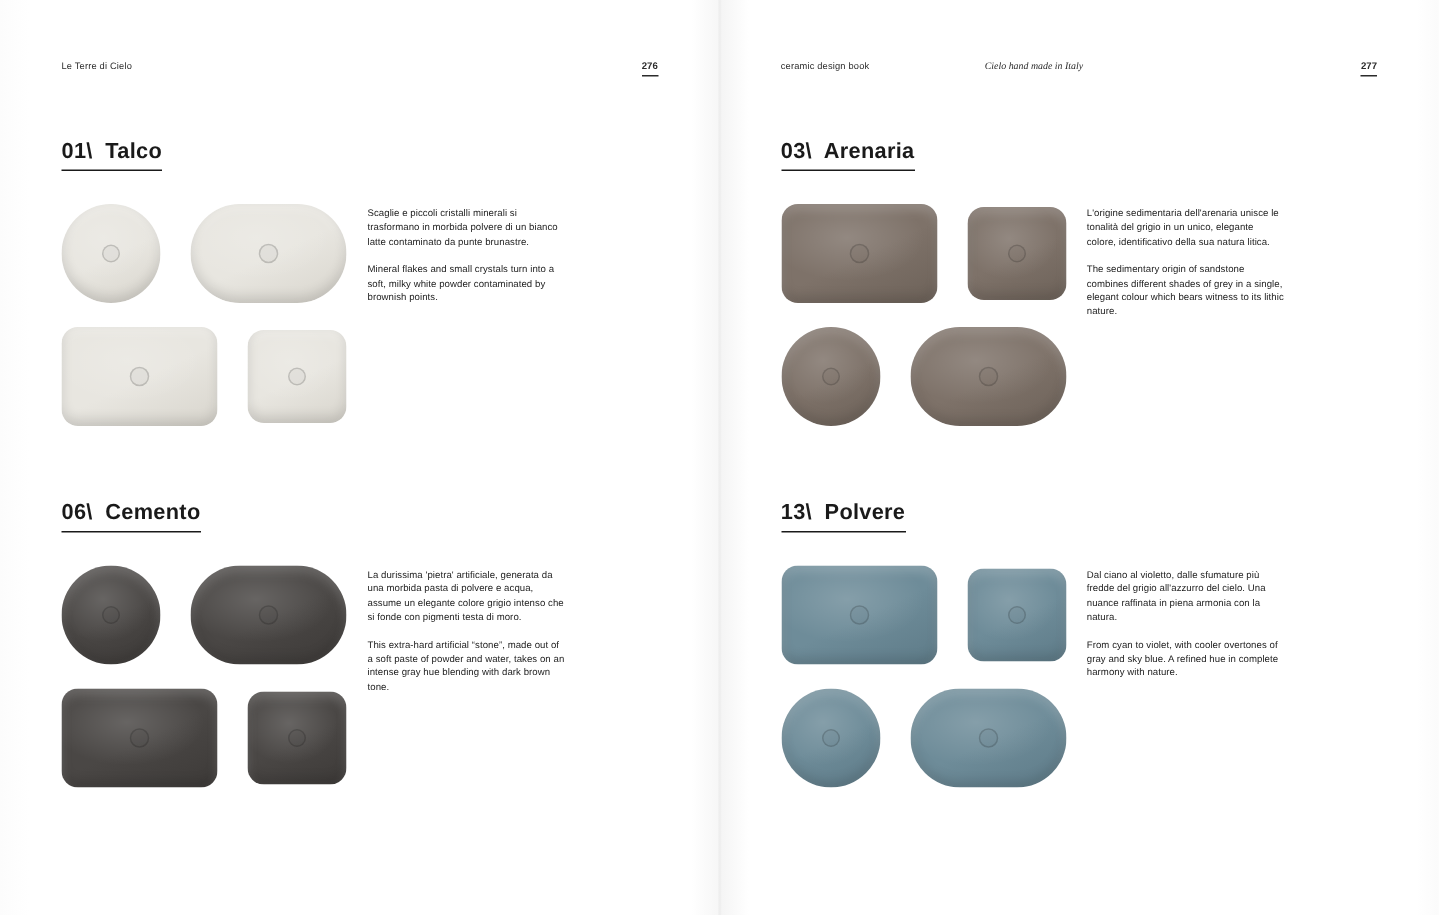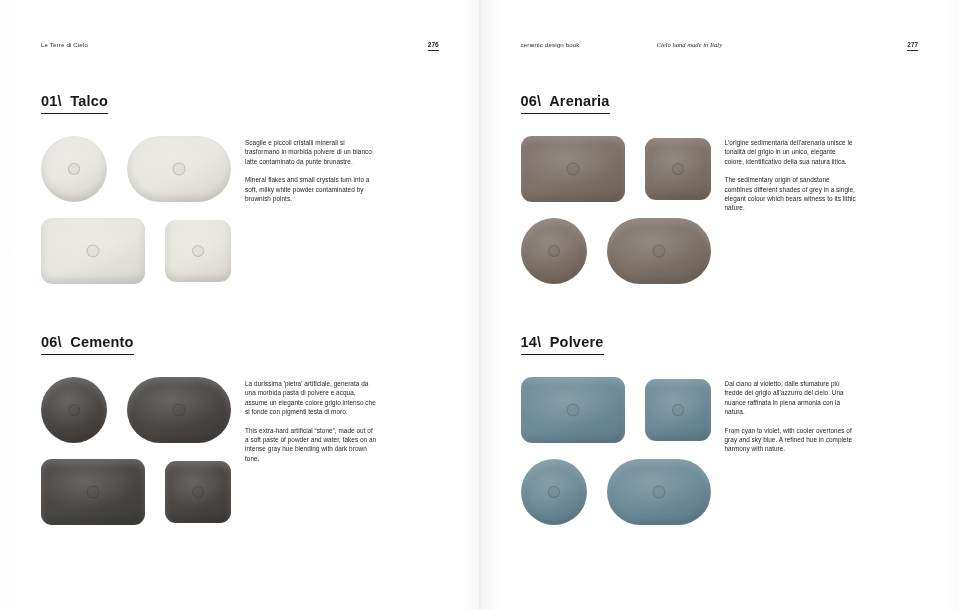--- a/index.html
+++ b/index.html
@@ -136,21 +136,21 @@
 
   <div class="page right">
 
     <div class="runhead">
       <span class="rh-left">ceramic design book</span>
       <span class="rh-mid">Cielo hand made in Italy</span>
       <span class="rh-page">277</span>
     </div>
 
     <div class="section sec-top">
-      <div class="sec-title">06\  Arenaria</div>
+      <div class="sec-title">03\  Arenaria</div>
       <div class="sec-body">
         <div class="grid">
             <div class="cell" style="left: 0px; top: 0px; width: 104px; height: 66px;">
               <div class="basin" style="width: 104px; height: 66px; border-radius: 11px; background: radial-gradient(80% 70% at 42% 34%, rgba(255, 255, 255, 0.16), rgba(255, 255, 255, 0) 62%), linear-gradient(155deg, rgb(126, 114, 105) 0%, rgb(126, 114, 105) 52%, rgb(109, 98, 89) 100%); box-shadow: rgba(0, 0, 0, 0.13) 0px -4px 8px inset, rgba(255, 255, 255, 0.2) 0px 4px 7px inset;">
                 <div class="drain" style="width: 11px; height: 11px;"></div>
               </div>
             </div>
             <div class="cell" style="left: 124px; top: 2px; width: 66px; height: 62px;">
               <div class="basin" style="width: 66px; height: 62px; border-radius: 11px; background: radial-gradient(80% 70% at 42% 34%, rgba(255, 255, 255, 0.16), rgba(255, 255, 255, 0) 62%), linear-gradient(155deg, rgb(126, 114, 105) 0%, rgb(126, 114, 105) 52%, rgb(109, 98, 89) 100%); box-shadow: rgba(0, 0, 0, 0.13) 0px -4px 8px inset, rgba(255, 255, 255, 0.2) 0px 4px 7px inset;">
                 <div class="drain" style="width: 10px; height: 10px;"></div>
@@ -168,21 +168,21 @@
             </div>
           </div>
         <div class="desc">
           <p class="it">L'origine sedimentaria dell'arenaria unisce le tonalità del grigio in un unico, elegante colore, identificativo della sua natura litica.</p>
           <p class="en">The sedimentary origin of sandstone combines different shades of grey in a single, elegant colour which bears witness to its lithic nature.</p>
         </div>
       </div>
     </div>
 
     <div class="section sec-bottom">
-      <div class="sec-title">14\  Polvere</div>
+      <div class="sec-title">13\  Polvere</div>
       <div class="sec-body">
         <div class="grid">
             <div class="cell" style="left: 0px; top: 0px; width: 104px; height: 66px;">
               <div class="basin" style="width: 104px; height: 66px; border-radius: 11px; background: radial-gradient(80% 70% at 42% 34%, rgba(255, 255, 255, 0.16), rgba(255, 255, 255, 0) 62%), linear-gradient(155deg, rgb(110, 140, 153) 0%, rgb(110, 140, 153) 52%, rgb(94, 123, 136) 100%); box-shadow: rgba(0, 0, 0, 0.13) 0px -4px 8px inset, rgba(255, 255, 255, 0.2) 0px 4px 7px inset;">
                 <div class="drain" style="width: 11px; height: 11px;"></div>
               </div>
             </div>
             <div class="cell" style="left: 124px; top: 2px; width: 66px; height: 62px;">
               <div class="basin" style="width: 66px; height: 62px; border-radius: 11px; background: radial-gradient(80% 70% at 42% 34%, rgba(255, 255, 255, 0.16), rgba(255, 255, 255, 0) 62%), linear-gradient(155deg, rgb(110, 140, 153) 0%, rgb(110, 140, 153) 52%, rgb(94, 123, 136) 100%); box-shadow: rgba(0, 0, 0, 0.13) 0px -4px 8px inset, rgba(255, 255, 255, 0.2) 0px 4px 7px inset;">
                 <div class="drain" style="width: 10px; height: 10px;"></div>

